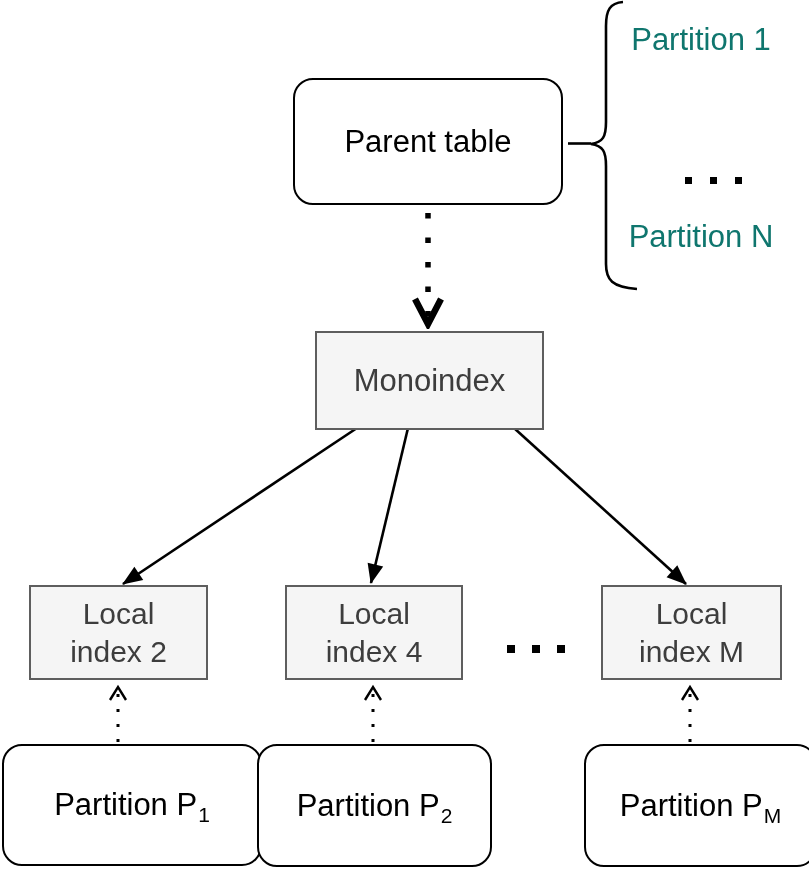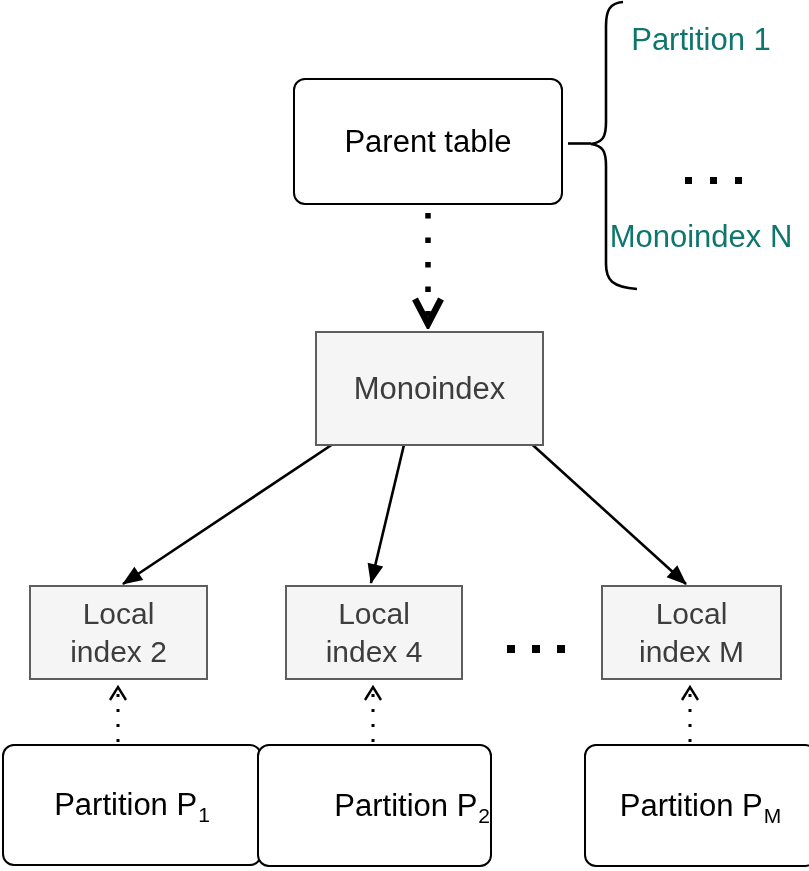--- a/index.html
+++ b/index.html
@@ -27,21 +27,21 @@
     box-sizing: border-box;
     display: flex;
     align-items: center;
     justify-content: center;
     text-align: center;
     background: #ffffff;
     z-index: 2;
   }
   .rounded {
     border: 2.5px solid #000000;
-    border-radius: 12px;
+    border-radius: 20px;
     color: #000000;
     font-size: 31px;
   }
   .grayrect {
     border: 2.5px solid #5e5e5e;
     background: #f5f5f5;
     color: #3d3d3d;
     font-size: 31px;
   }
   .local-lines {
@@ -115,23 +115,23 @@
   <div class="box rounded" style="left:293px; top:78px; width:270px; height:127px;">
     <span>Parent table</span>
   </div>
 
   <div class="brace-list-item" style="top:22px;">Partition 1</div>
   <div class="dots" style="left:685px; top:177px; width:57px;">
     <span class="sq sq7"></span>
     <span class="sq sq7"></span>
     <span class="sq sq7"></span>
   </div>
-  <div class="brace-list-item" style="top:219px;">Monoindex N</div>
+  <div class="brace-list-item" style="top:219px;">Partition N</div>
 
-  <div class="box grayrect" style="left:315px; top:331px; width:229px; height:115px;">
+  <div class="box grayrect" style="left:315px; top:331px; width:229px; height:99px;">
     <span>Monoindex</span>
   </div>
 
   <div class="box grayrect local-lines" style="left:29px; top:585px; width:179px; height:95px;">
     <span>
       <span>Local</span><br>
       <span>index 2</span>
     </span>
   </div>
   <div class="box grayrect local-lines" style="left:285px; top:585px; width:178px; height:95px;">
@@ -150,21 +150,21 @@
       <span>Local</span><br>
       <span>index M</span>
     </span>
   </div>
 
   <div class="box rounded" style="left:2px; top:744px; width:260px; height:122px;">
     <span>
       <span>Partition P</span><span class="subscript">1</span>
     </span>
   </div>
-  <div class="box rounded" style="left:257px; top:744px; width:235px; height:123px;justify-content:flex-end;">
+  <div class="box rounded" style="left:257px; top:744px; width:235px; height:123px;">
     <span>
       <span>Partition P</span><span class="subscript">2</span>
     </span>
   </div>
   <div class="box rounded" style="left:572px; top:744px; width:233px; height:123px;margin-left:12px;">
     <span>
       <span>Partition P</span><span class="subscript">M</span>
     </span>
   </div>
 

